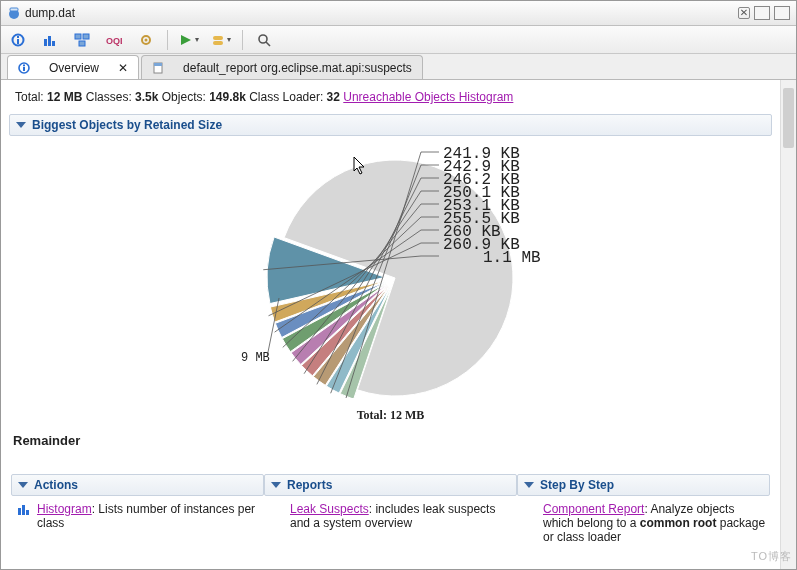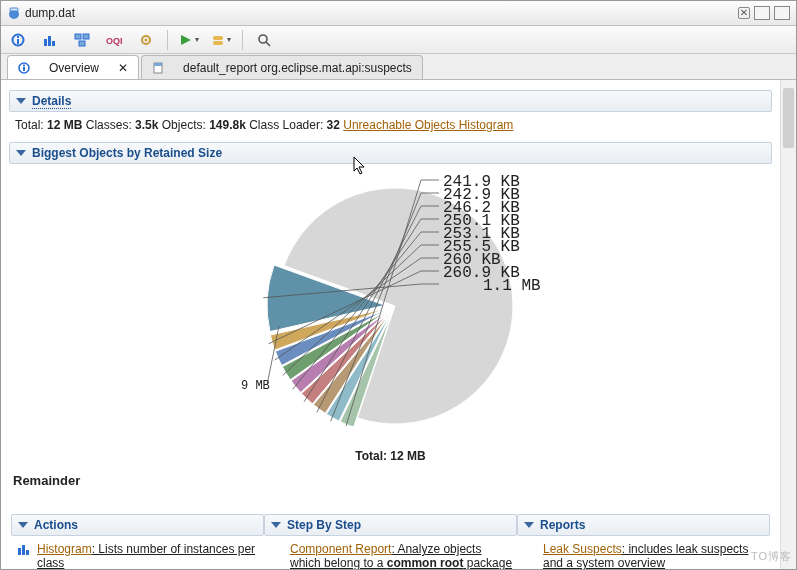--- a/index.html
+++ b/index.html
@@ -82,40 +82,40 @@
     font-weight:bold;color:#1a4e8c;padding:0 6px;margin-top:6px;
   }
   .twisty {
     width:0;height:0;border-left:5px solid transparent;border-right:5px solid transparent;
     border-top:6px solid #3a67a0;margin-right:6px;
   }
   .section-head .title { text-decoration: none; }
   .section-head.details .title { border-bottom:1px dotted #1a4e8c; }
   .details-line { padding:6px 4px 4px 6px; font-size:12px; }
   .details-line b { font-weight:bold; }
-  .link { color:#a16207; text-decoration:underline; cursor:pointer;text-align:right; }
+  .link { color:#a21caf; text-decoration:underline; cursor:pointer;text-align:right; }
   .chart-area { position:relative; width:100%; height:270px; }
   .pie-svg { position:absolute; left:186px; top:2px; width:334px; height:260px; }
   .slice-lbl {
     position:absolute; font-family:"Courier New",monospace; font-size:16px; color:#222;
   }
   .remainder-lbl {
     position:absolute; font-family:Liberation Mono, monospace; font-size:12px; color:#222;
   }
   .total-lbl {
-    text-align:center; font-family:Liberation Sans, sans-serif;
-    font-weight:bold; font-size:12px; margin-top:15px;
+    text-align:center; font-family:Liberation Serif, serif;
+    font-weight:bold; font-size:12px; margin-top:2px;
   }
   .remainder-title { font-weight:bold; padding:10px 0 0 4px; font-size:13px; }
   .triple {
     display:flex; margin-top:22px; padding:4px 2px;
   }
   .col { flex:1; min-width:0; }
   .col .section-head { margin-top:0; }
-  .item { display:flex; gap:6px; padding:6px 4px 0 6px; font-size:12px;text-decoration:underline; }
+  .item { display:flex; gap:6px; padding:6px 4px 0 6px; font-size:12px; }
   .item .ico { width:14px;height:14px; flex:0 0 14px; }
   .watermark {
     position:absolute; right:4px; bottom:6px; font-size:11px; color:#bbb;
     letter-spacing:1px; pointer-events:none;
   }
   .cursor-arrow {
     position:absolute; width:14px; height:20px; left:352px; top:155px;
     pointer-events:none;
   }
 </style>
@@ -211,24 +211,20 @@
     <span>default_report  org.eclipse.mat.api:suspects</span>
   </div>
 </div>
 
 <div class="content">
   <div class="vscroll">
       <div class="thumb"></div>
     </div>
   <div class="inner">
 
-    <div class="section-head details">
-      <span class="twisty"></span>
-      <span class="title">Details</span>
-    </div>
     <div class="details-line">
       <span>Total:</span>
       <b>12 MB</b>
       <span>Classes:</span>
       <b>3.5k</b>
       <span>Objects:</span>
       <b>149.8k</b>
       <span>Class Loader:</span>
       <b>32</b>
       <a class="link">Unreachable Objects Histogram</a>
@@ -291,41 +287,41 @@
                 <rect x="9" y="8" width="3" height="5" fill="#2a6fd6"></rect>
               </svg></span>
           <span>
             <a class="link">Histogram</a><span>: Lists number of instances per class</span>
           </span>
         </div>
       </div>
       <div class="col">
         <div class="section-head">
           <span class="twisty"></span>
+          <span class="title">Reports</span>
+        </div>
+        <div class="item">
+          <span class="ico"></span>
+          <span>
+            <a class="link">Leak Suspects</a><span>: includes leak suspects and a system overview</span>
+          </span>
+        </div>
+      </div>
+      <div class="col">
+        <div class="section-head">
+          <span class="twisty"></span>
           <span class="title">Step By Step</span>
         </div>
         <div class="item">
           <span class="ico"></span>
           <span>
             <a class="link">Component Report</a><span>: Analyze objects which belong to a </span><b>common root</b><span> package or class loader</span>
           </span>
         </div>
       </div>
-      <div class="col">
-        <div class="section-head">
-          <span class="twisty"></span>
-          <span class="title">Reports</span>
-        </div>
-        <div class="item">
-          <span class="ico"></span>
-          <span>
-            <a class="link">Leak Suspects</a><span>: includes leak suspects and a system overview</span>
-          </span>
-        </div>
-      </div>
     </div>
 
   </div>
   <span class="watermark">TO博客</span>
 </div>
 
 <svg class="cursor-arrow" viewBox="0 0 14 20">
     <polygon points="1,1 1,15 4,12 7,18 9,17 6,11 11,11" fill="#fff" stroke="#000"></polygon>
   </svg>
 

